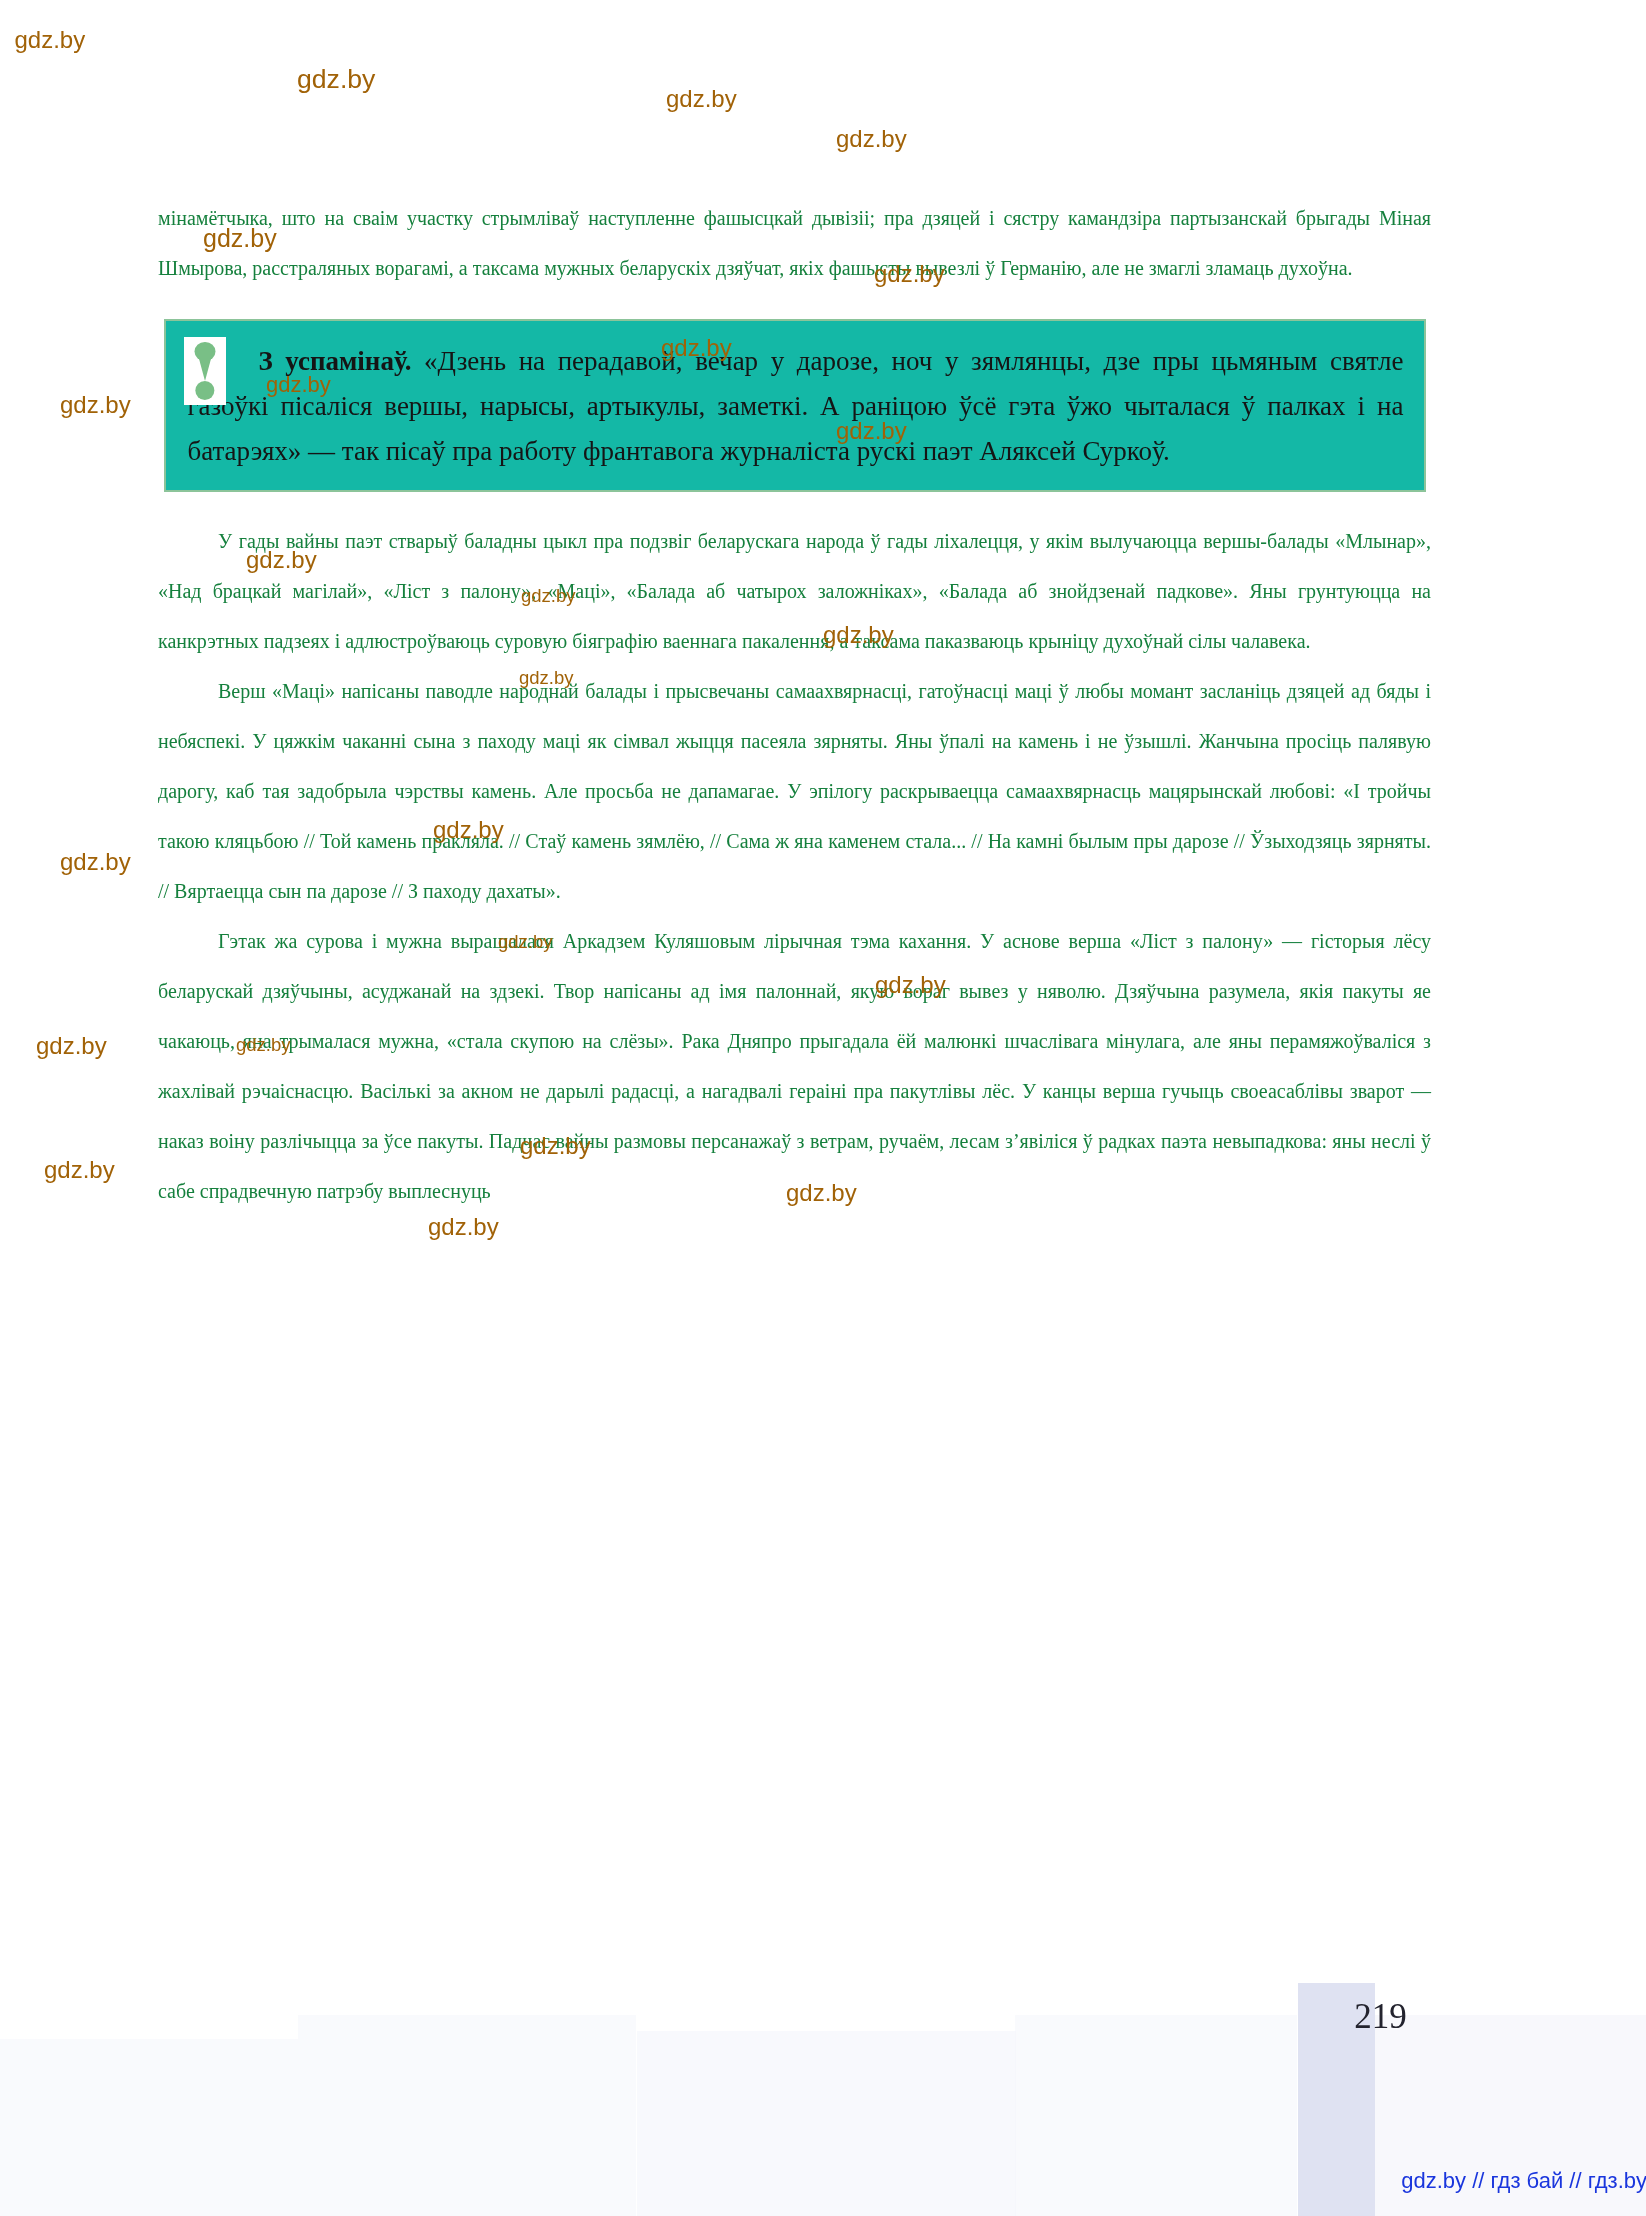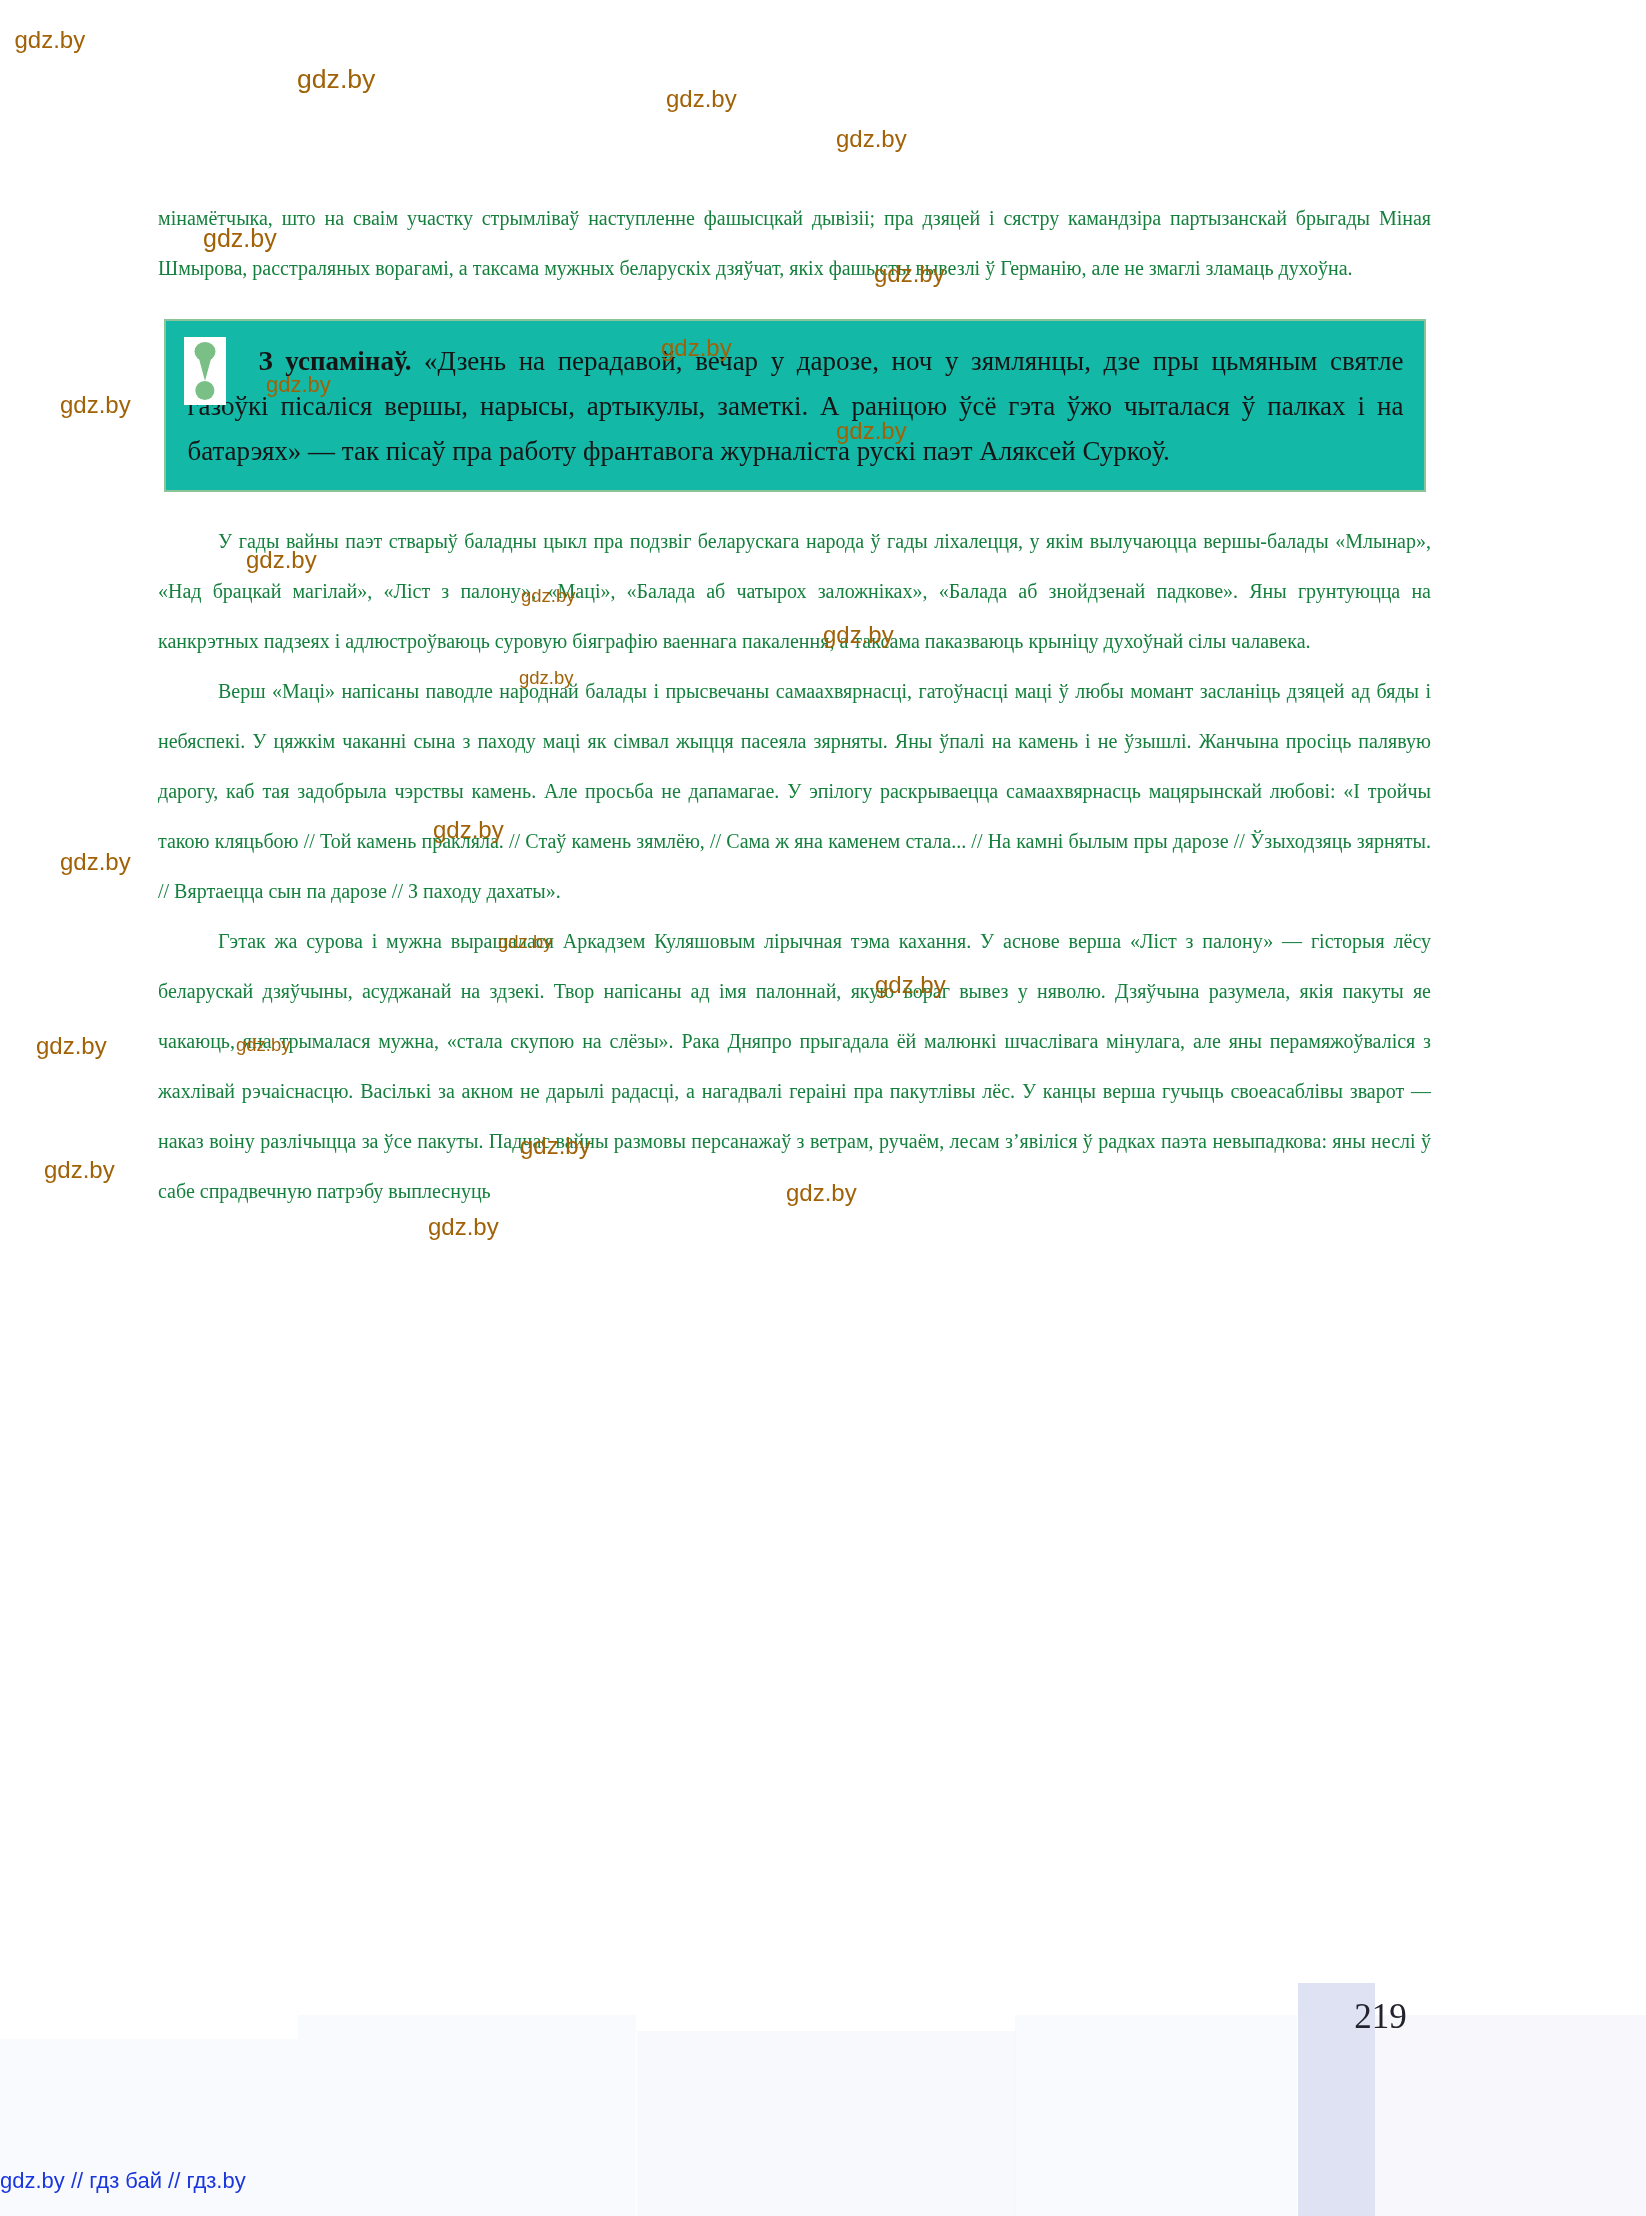--- a/index.html
+++ b/index.html
@@ -178,21 +178,21 @@
     white-space: nowrap;
     letter-spacing: 0px;
   }
 
   
   .footer-links {
     position: absolute;
     left: 0;
     top: 2168px;
     width: 1647px;
-    text-align: left;
+    text-align: right;
     font-family: "Liberation Sans", "DejaVu Sans", sans-serif;
     font-size: 22px;
     color: #1a36dd;
     white-space: nowrap;
   }
 
   
   .wm {
     position: absolute;
     font-family: "Liberation Sans", "DejaVu Sans", sans-serif;

